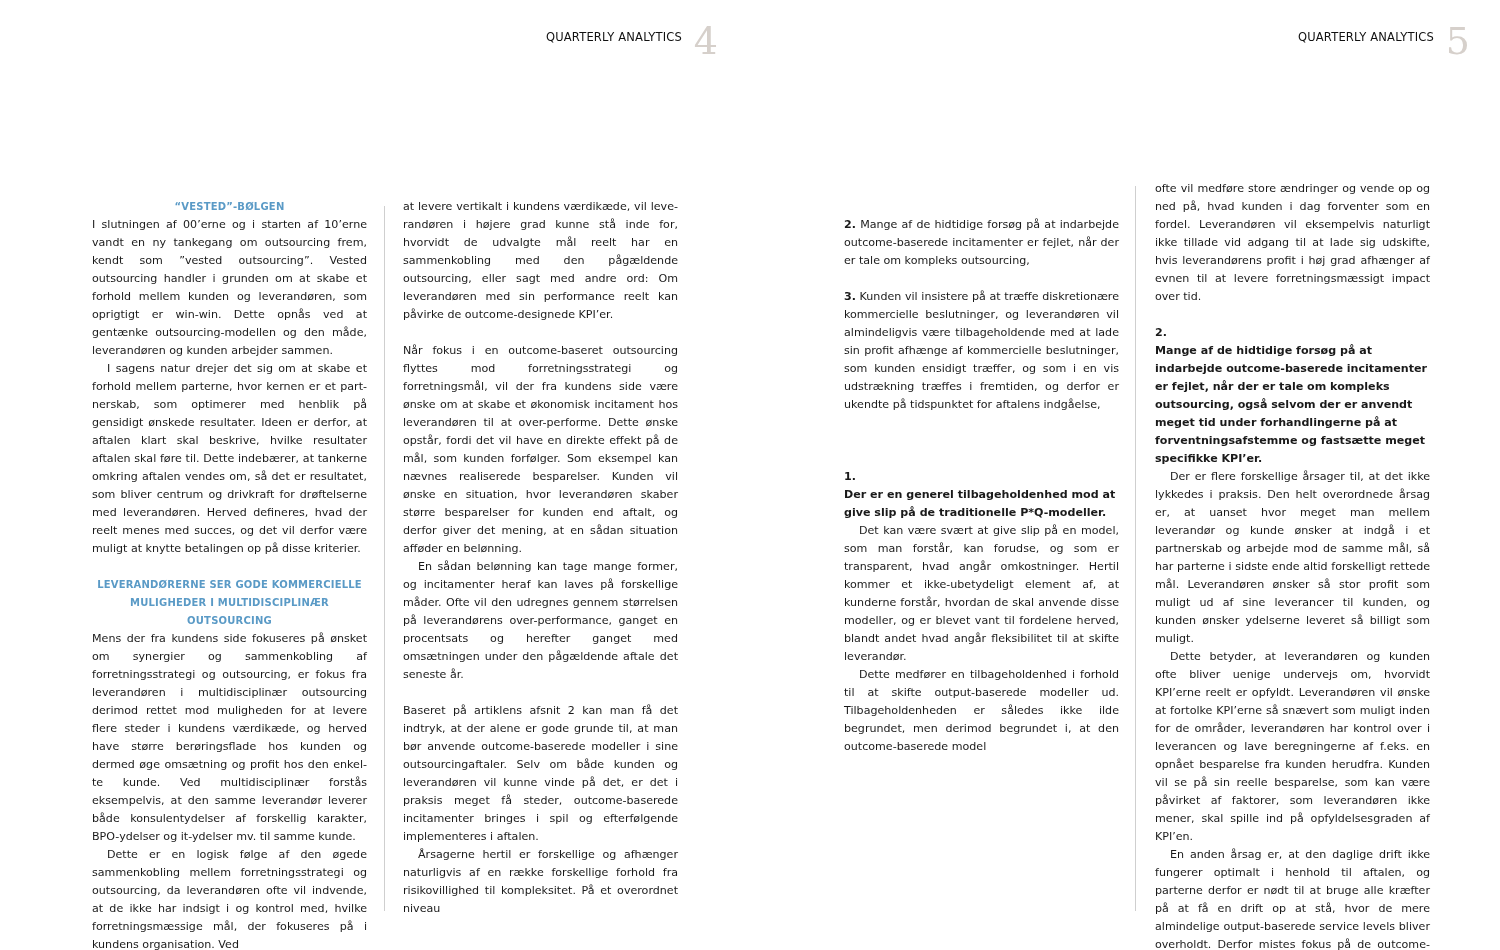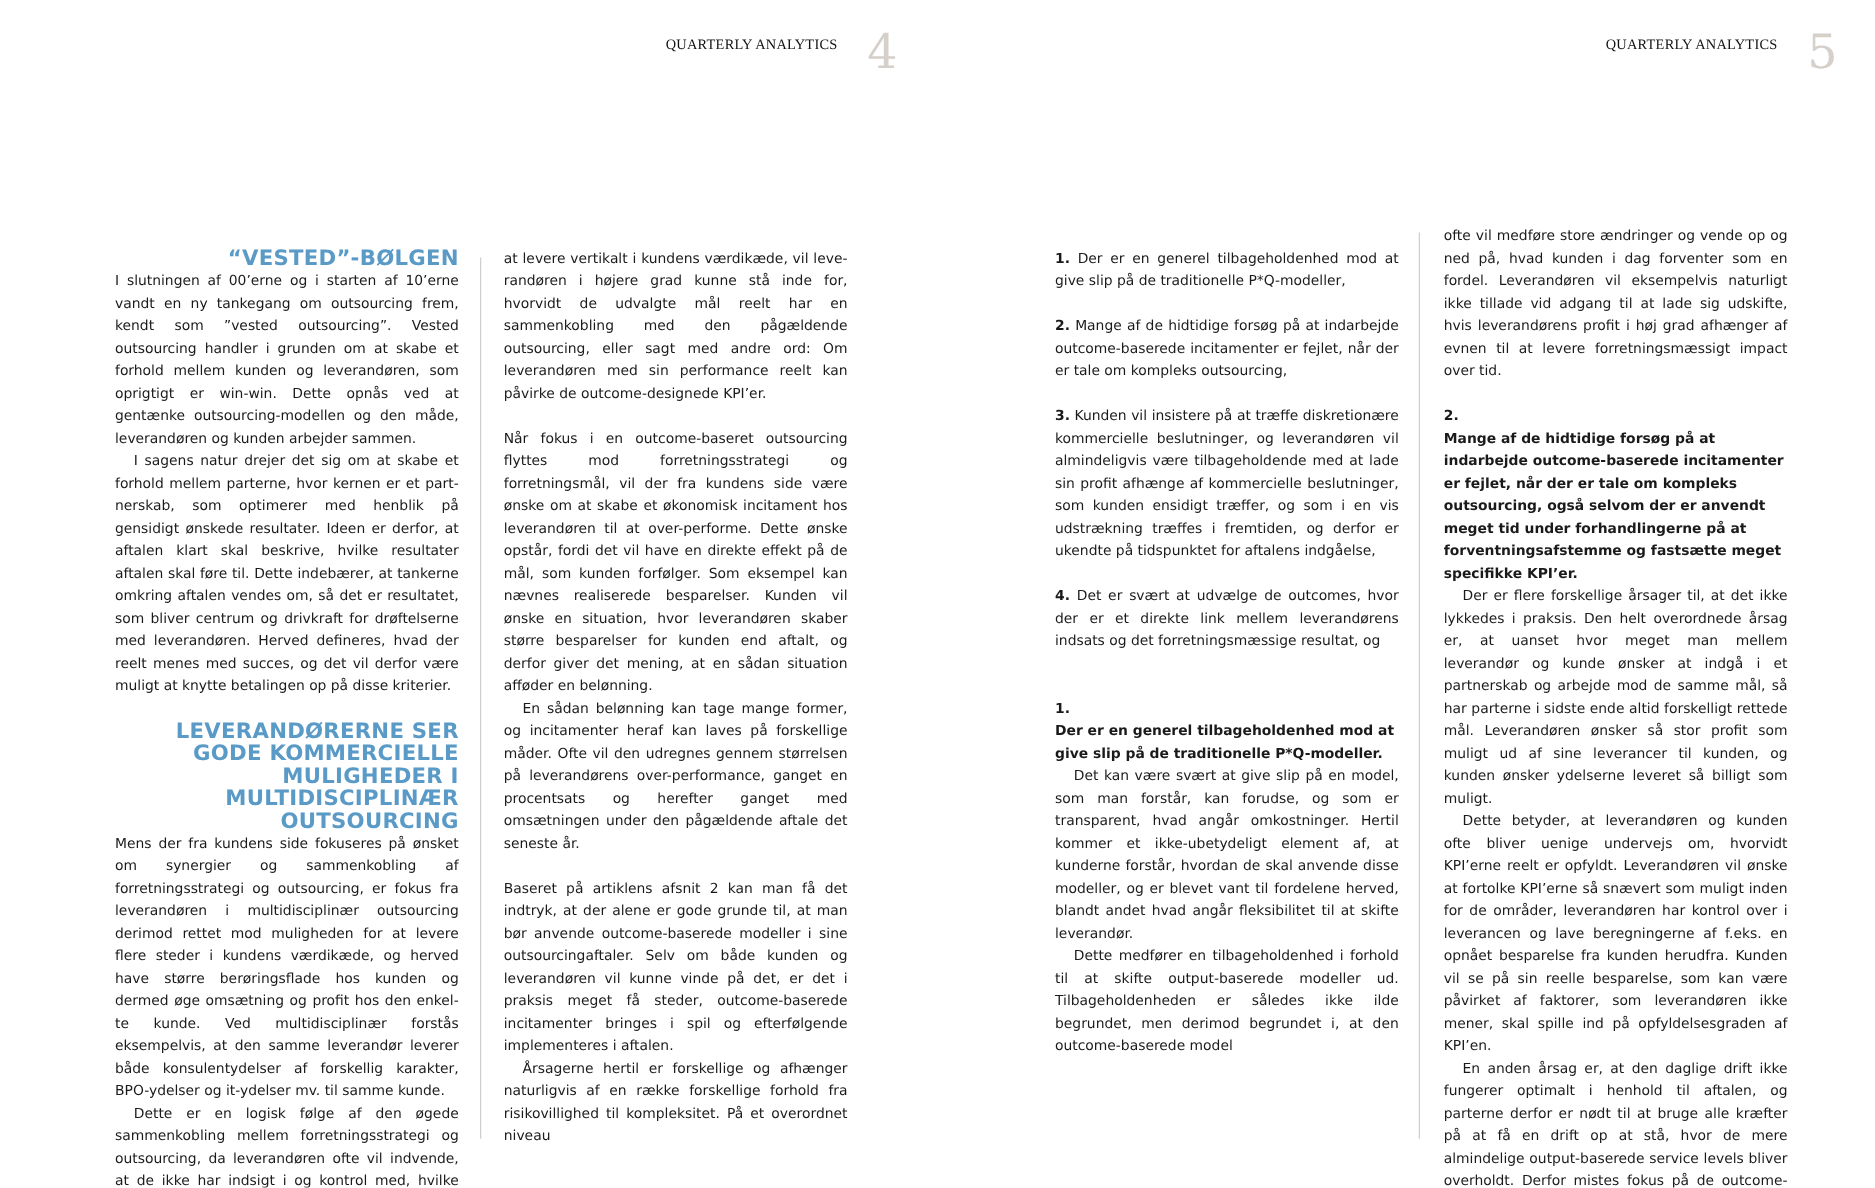--- a/index.html
+++ b/index.html
@@ -4,40 +4,40 @@
 <style>
   html, body { margin: 0; padding: 0; }
   body {
     width: 1500px; height: 950px; overflow: hidden; background: #ffffff;
     font-family: "DejaVu Sans", sans-serif; color: #1a1a1a; position: relative;
   }
   .page-header {
     position: absolute; top: 28px; height: 40px;
   }
   .page-header .title {
-    position: absolute; top: 2px; right: 60px; white-space: nowrap;
-    font-size: 11.5px; letter-spacing: 0.2px; color: #111; font-family: Liberation Serif, serif;
+    position: absolute; top: 2px; right: 48px; white-space: nowrap;
+    font-size: 11.5px; letter-spacing: 0.2px; color: #111;
   }
   .page-header .num {
     position: absolute; top: -6px; right: 12px;
     font-family: "DejaVu Serif", serif; font-size: 38px; color: #d6d0cb; line-height: 1;
   }
   #hdr-left { left: 400px; width: 330px; }
   #hdr-right { left: 1152px; width: 330px; }
 
   .col {
     position: absolute; width: 275px; font-size: 11.1px; line-height: 18px;
     text-align: justify; hyphens: manual;
   }
   .col p { margin: 0; }
   .col p.indent { text-indent: 15px; }
   .col .blank { height: 18px; }
   .col h3 {
-    margin: 0; font-size: 17px; line-height: 18px; font-weight: bold;
-    color: #5a9ac6; text-transform: uppercase; text-align: right; letter-spacing: 0.2px;
+    margin: 0; font-size: 10px; line-height: 18px; font-weight: bold;
+    color: #5a9ac6; text-transform: uppercase; text-align: center; letter-spacing: 0.2px;
   }
   .col .bold-head { font-weight: bold; text-align: left; }
   .col .num-b { font-weight: bold; }
 
   #col1 { left: 92px; top: 198px; }
   #col2 { left: 403px; top: 198px; }
   #col3 { left: 844px; top: 180px; }
   #col4 { left: 1155px; top: 180px; }
 
   .divider { position: absolute; width: 1px; background: #cfcfcf; }
@@ -74,27 +74,25 @@
   <div class="blank"></div>
   <p>Når fokus i en outcome-baseret outsourcing flyttes mod forretningsstrategi og forretningsmål, vil der fra kundens side være ønske om at skabe et øko­nomisk incitament hos leverandøren til at over-per­forme. Dette ønske opstår, fordi det vil have en di­rekte effekt på de mål, som kunden forfølger. Som eksempel kan nævnes realiserede besparelser. Kunden vil ønske en situation, hvor leverandøren skaber større besparelser for kunden end aftalt, og derfor giver det mening, at en sådan situation affø­der en belønning.</p>
   <p class="indent">En sådan belønning kan tage mange former, og incitamenter heraf kan laves på forskellige måder. Ofte vil den udregnes gennem størrelsen på leve­randørens over-performance, ganget en procent­sats og herefter ganget med omsætningen under den pågældende aftale det seneste år.</p>
   <div class="blank"></div>
   <p>Baseret på artiklens afsnit 2 kan man få det indtryk, at der alene er gode grunde til, at man bør anvende outcome-baserede modeller i sine out­sourcingaftaler. Selv om både kunden og leveran­døren vil kunne vinde på det, er det i praksis meget få steder, outcome-baserede incitamenter bringes i spil og efterfølgende implementeres i aftalen.</p>
   <p class="indent">Årsagerne hertil er forskellige og afhænger naturligvis af en række forskellige forhold fra risiko­villighed til kompleksitet. På et overordnet niveau</p>
 </div>
 
 <div class="col" id="col3">
   <div class="blank"></div>
-  <p><span class="num-b">1.</span> <span>Der er en generel tilbageholdenhed mod at give slip på de traditionelle P*Q-modeller,</span></p>
   <div class="blank"></div>
   <p><span class="num-b">2.</span> <span>Mange af de hidtidige forsøg på at indarbejde outcome-baserede incitamenter er fejlet, når der er tale om kompleks outsourcing,</span></p>
   <div class="blank"></div>
   <p><span class="num-b">3.</span> <span>Kunden vil insistere på at træffe diskretionære kommercielle beslutninger, og leverandøren vil al­mindeligvis være tilbageholdende med at lade sin profit afhænge af kommercielle beslutninger, som kunden ensidigt træffer, og som i en vis udstræk­ning træffes i fremtiden, og derfor er ukendte på tidspunktet for aftalens indgåelse,</span></p>
   <div class="blank"></div>
-  <p><span class="num-b">4.</span> <span>Det er svært at udvælge de outcomes, hvor der er et direkte link mellem leverandørens indsats og det forretningsmæssige resultat, og</span></p>
   <div class="blank"></div>
   <div class="blank"></div>
   <p class="bold-head">1.</p>
   <p class="bold-head">Der er en generel tilbageholdenhed mod at give slip på de traditionelle P*Q-modeller.</p>
   <p class="indent">Det kan være svært at give slip på en model, som man forstår, kan forudse, og som er transpa­rent, hvad angår omkostninger. Hertil kommer et ikke-ubetydeligt element af, at kunderne forstår, hvordan de skal anvende disse modeller, og er ble­vet vant til fordelene herved, blandt andet hvad an­går fleksibilitet til at skifte leverandør.</p>
   <p class="indent">Dette medfører en tilbageholdenhed i forhold til at skifte output-baserede modeller ud. Tilbagehol­denheden er således ikke ilde begrundet, men der­imod begrundet i, at den outcome-baserede model</p>
 </div>
 
 <div class="divider" id="div2"></div>
 

